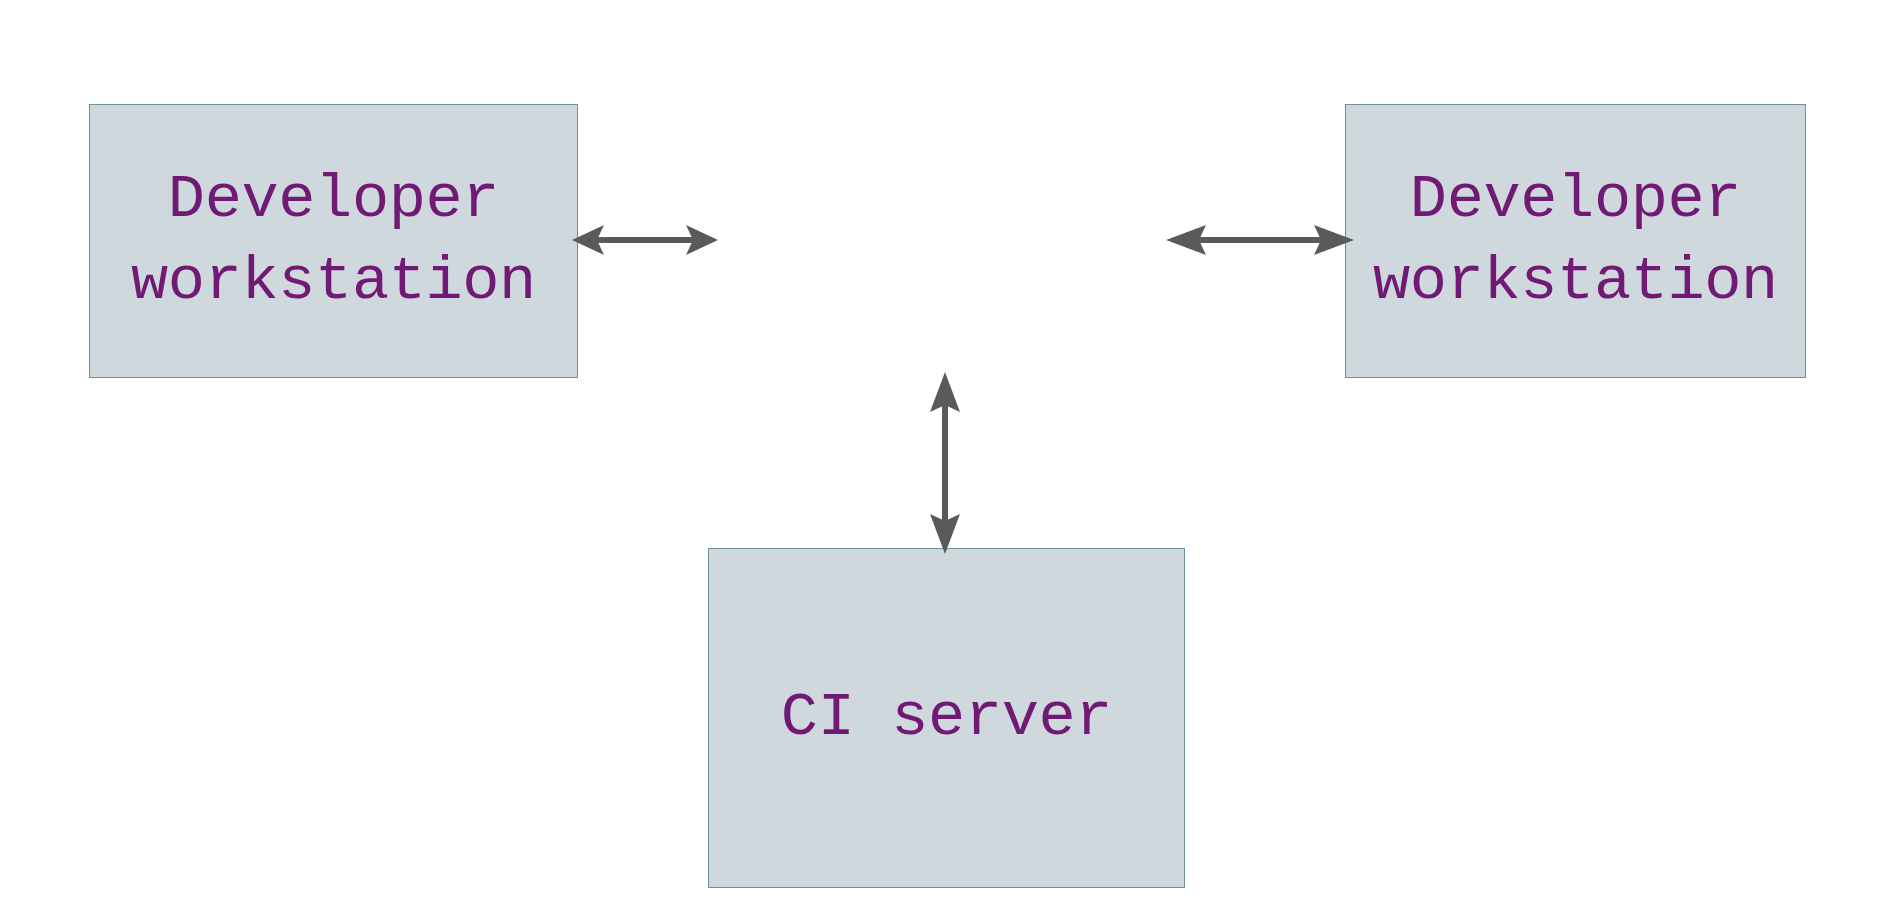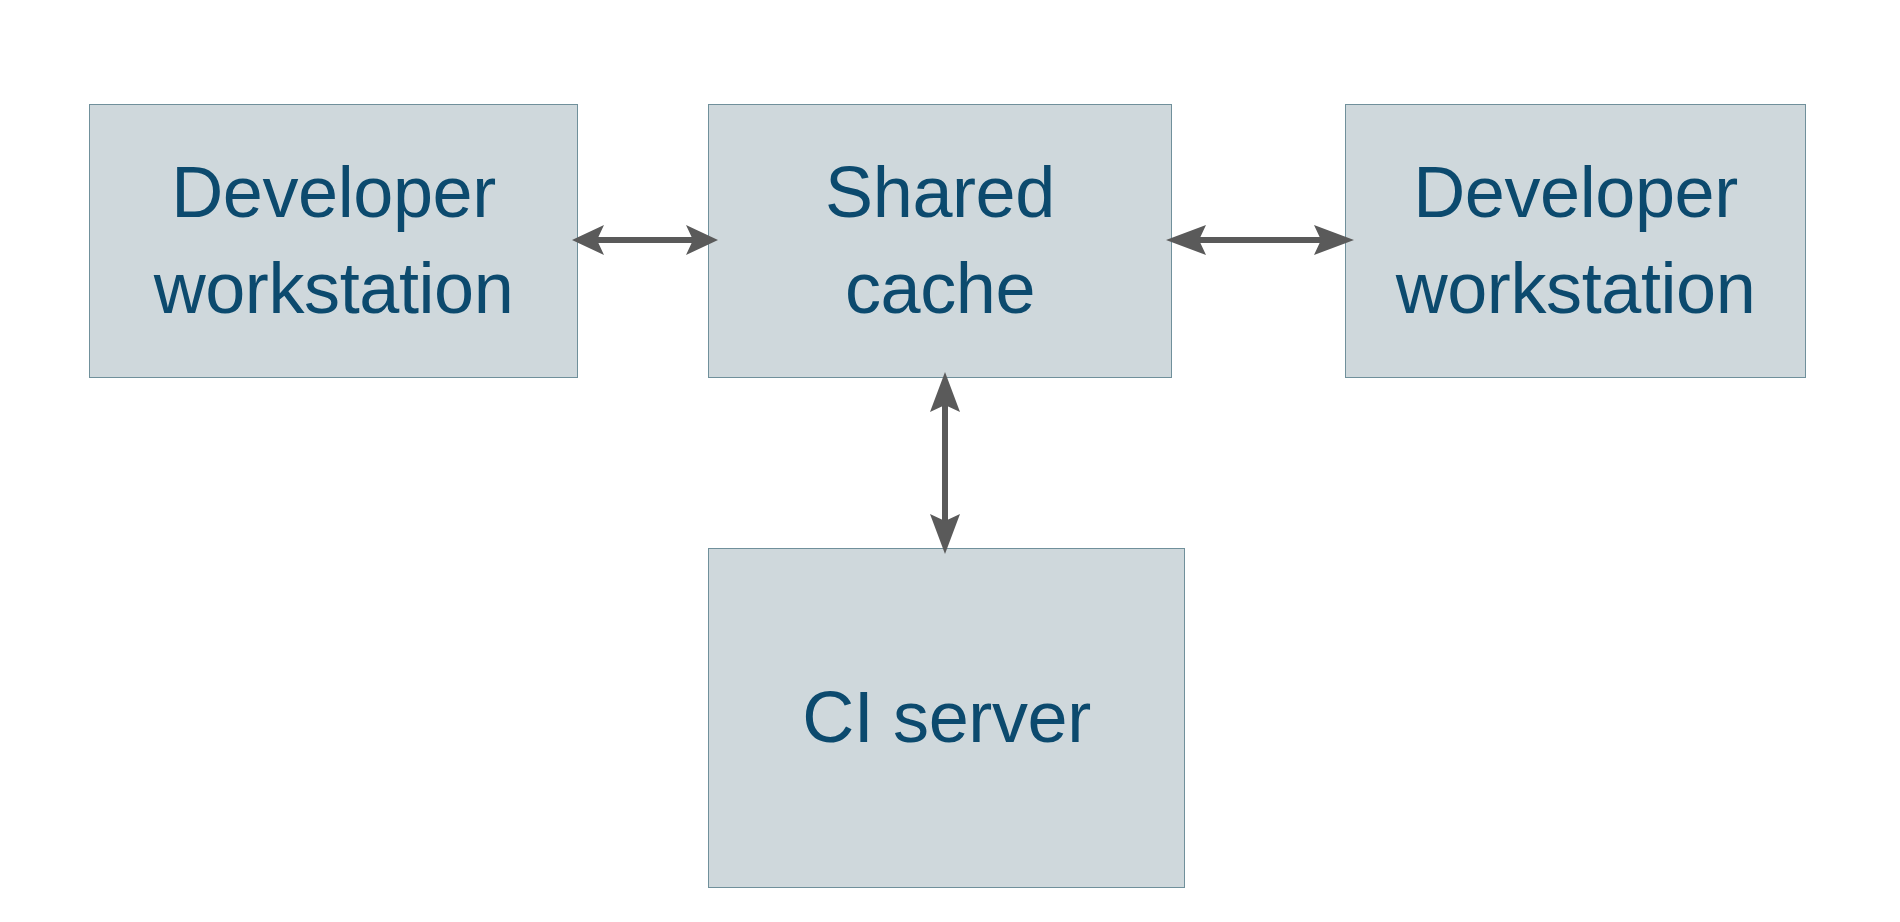--- a/index.html
+++ b/index.html
@@ -22,24 +22,24 @@
     position: absolute;
     box-sizing: border-box;
     background: #cfd8dc;
     border: 1.6px solid #70909b;
     display: flex;
     align-items: center;
     justify-content: center;
     text-align: center;
   }
   .node-label {
-    font-family: Liberation Sans, sans-serif;
-    font-size: 72px;
+    font-family: Liberation Mono, monospace;
+    font-size: 62px;
     line-height: 1.33;
-    color: #0c4a6e;
+    color: #701a75;
     font-weight: 400;
     letter-spacing: -0.4px;
     white-space: pre-line;
     padding: 0 6px;
   }
   #node-dev-left  { left: 89px;   top: 104px; width: 489px; height: 274px; }
   #node-shared    { left: 708px;  top: 104px; width: 464px; height: 274px; }
   #node-dev-right { left: 1345px; top: 104px; width: 461px; height: 274px; }
   #node-ci        { left: 708px;  top: 548px; width: 477px; height: 340px; }
 
@@ -55,24 +55,20 @@
 </head>
 <body>
 
 <div id="diagram-canvas">
 
   <div class="node-box" id="node-dev-left">
     <span class="node-label">Developer
 workstation</span>
   </div>
 
-  <div class="node-box" id="node-shared">
-    <span class="node-label">Shared
-cache</span>
-  </div>
 
   <div class="node-box" id="node-dev-right">
     <span class="node-label">Developer
 workstation</span>
   </div>
 
   <div class="node-box" id="node-ci">
     <span class="node-label">CI server</span>
   </div>
 

